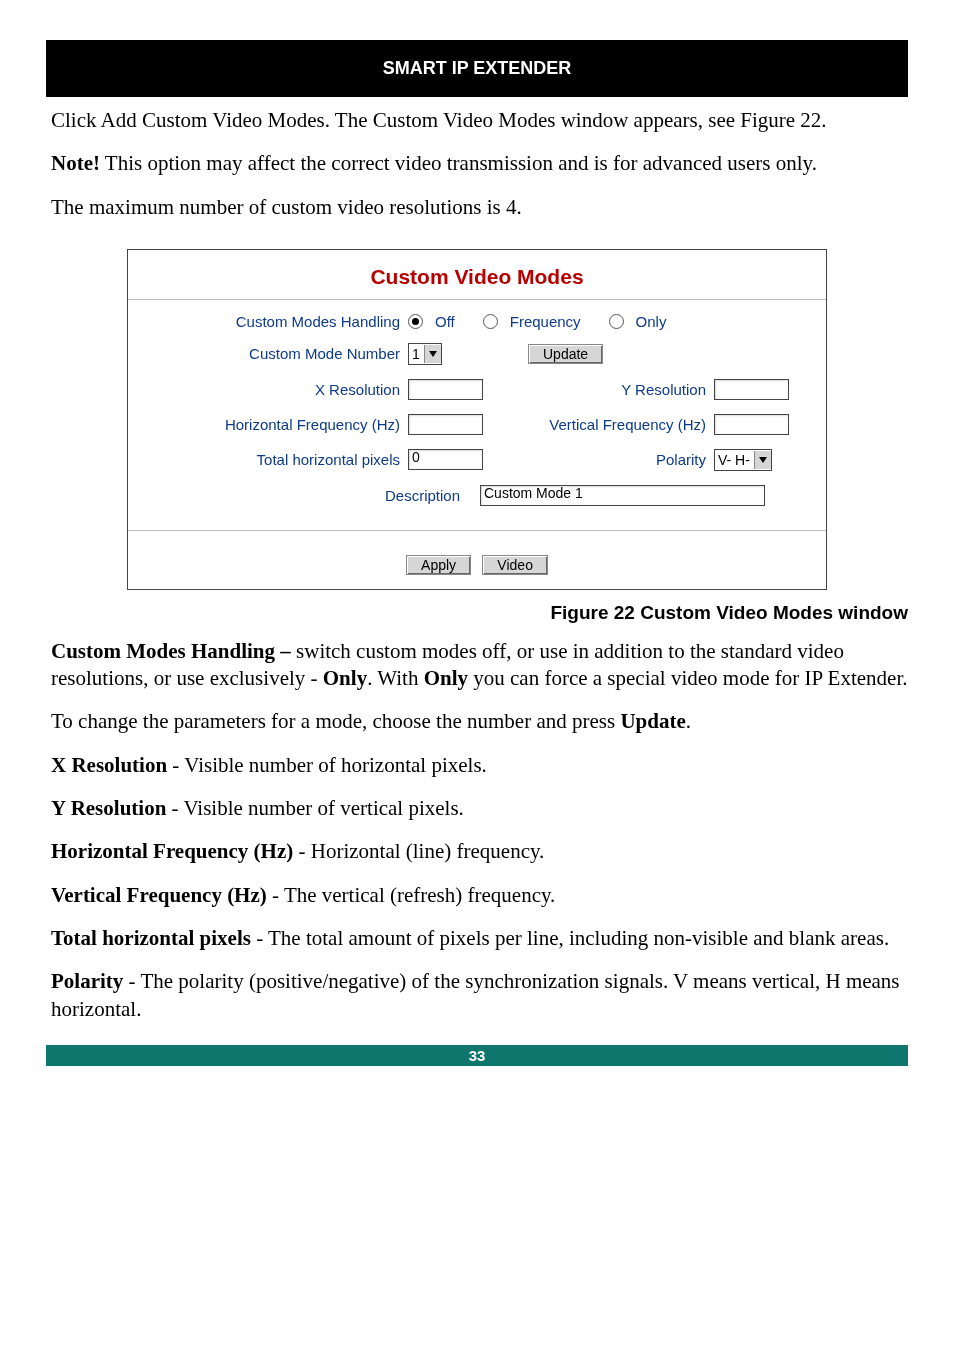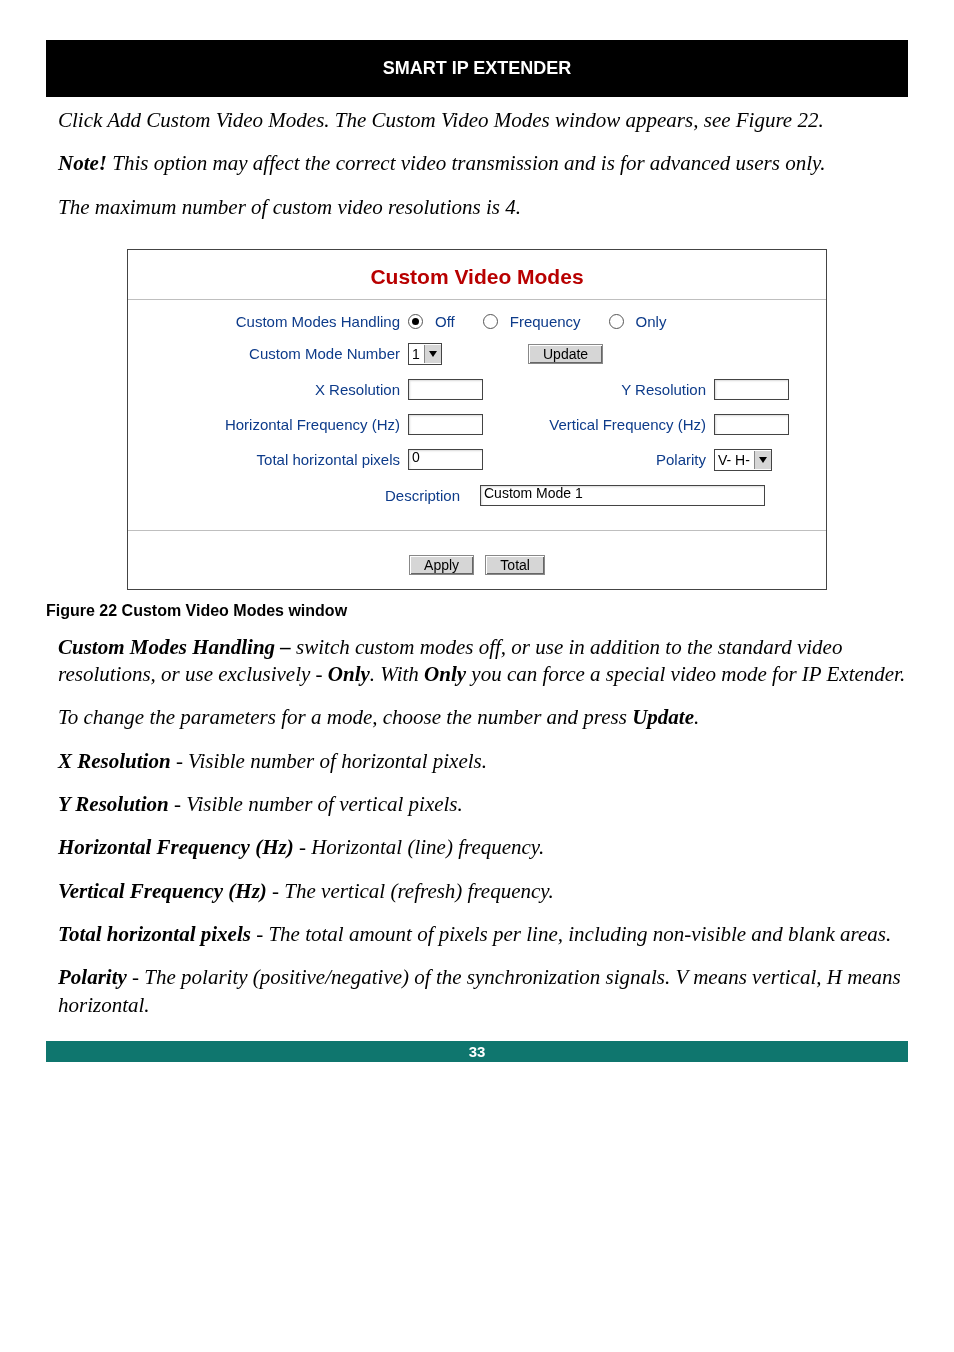--- a/index.html
+++ b/index.html
@@ -20,23 +20,22 @@
     background: #000;
     color: #fff;
     font-family: Arial, Helvetica, sans-serif;
     font-weight: bold;
     font-size: 18px;
     text-align: center;
     padding: 18px 0;
     margin-bottom: 10px;
   }
   .para {
-    margin: 0 0 16px 12px;
+    margin: 0 0 16px 5px;
     line-height: 1.3;
-    font-style: italic;
   }
   .bold { font-weight: bold; }
   .figure-wrap {
     border: 1px solid #444;
     width: 700px;
     margin: 28px auto 12px auto;
     box-sizing: border-box;
     line-height: 1;
   }
   .panel-title {
@@ -124,23 +123,23 @@
     border-left: 1px solid #888;
     display: inline-flex;
     align-items: center;
     justify-content: center;
     margin-left: 4px;
   }
   .dd-arrow svg { display: block; }
 
   .figure-caption {
     font-family: Arial, Helvetica, sans-serif;
-    font-size: 16px;
-    font-weight: bold;
-    text-align: left;
+    font-size: 19px;
+    font-weight: bold;
+    text-align: right;
     margin-bottom: 14px;
   }
 
   .footer-bar {
     background: #0f766e;
     color: #fff;
     font-family: Arial, Helvetica, sans-serif;
     font-weight: bold;
     font-size: 15px;
     text-align: center;
@@ -244,21 +243,21 @@
       <div class="row" style="margin-bottom:0;">
         <div style="width:310px; text-align:right; padding-right:8px;">Description</div>
         <div style="flex:1;padding-left:12px;">
           <span class="tinput" style="width:280px;">Custom Mode 1</span>
         </div>
       </div>
     </div>
 
     <div class="panel-foot">
       <span class="btn">Apply</span>
-      <span class="btn" style="margin-left:6px;">Total</span>
+      <span class="btn" style="margin-left:6px;">Video</span>
     </div>
   </div>
 
   <div class="figure-caption">Figure 22 Custom Video Modes window</div>
 
   <p class="para">
     <span class="bold">Custom Modes Handling – </span><span>switch custom modes off, or use in addition to the standard video resolutions, or use exclusively - </span><span class="bold">Only</span><span>. With </span><span class="bold">Only</span><span> you can force a special video mode for IP Extender.</span>
   </p>
 
   <p class="para">

